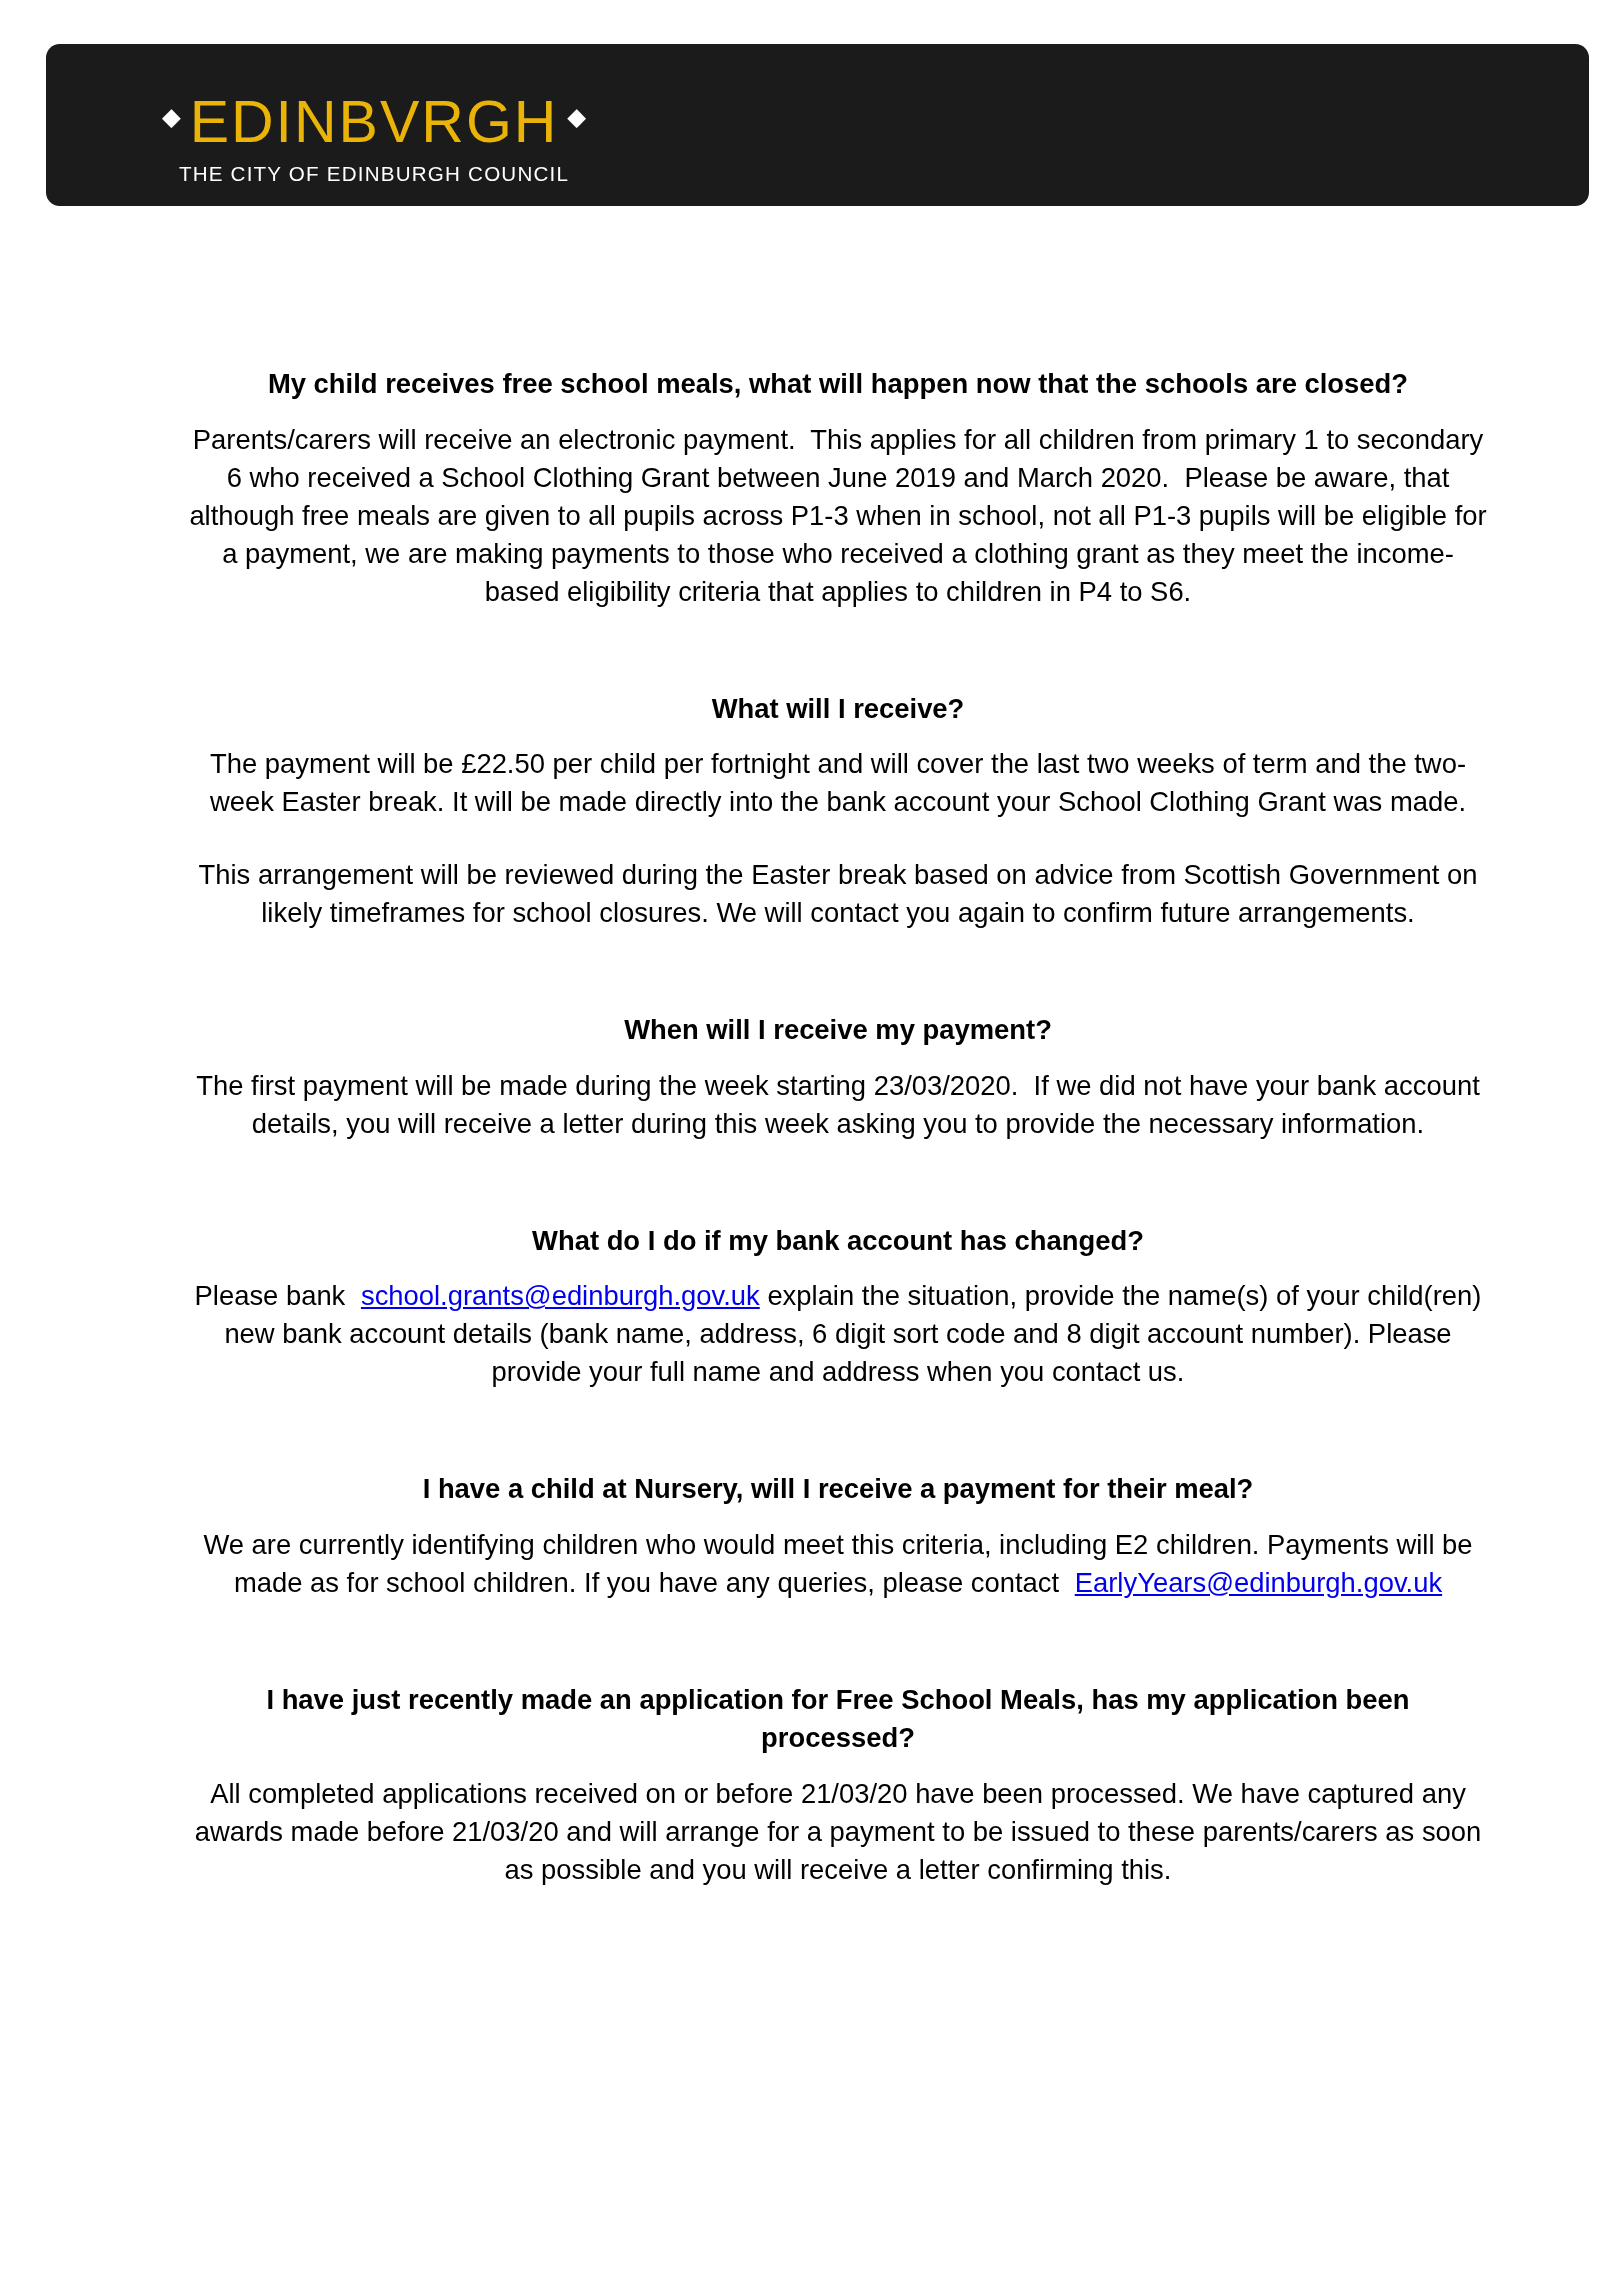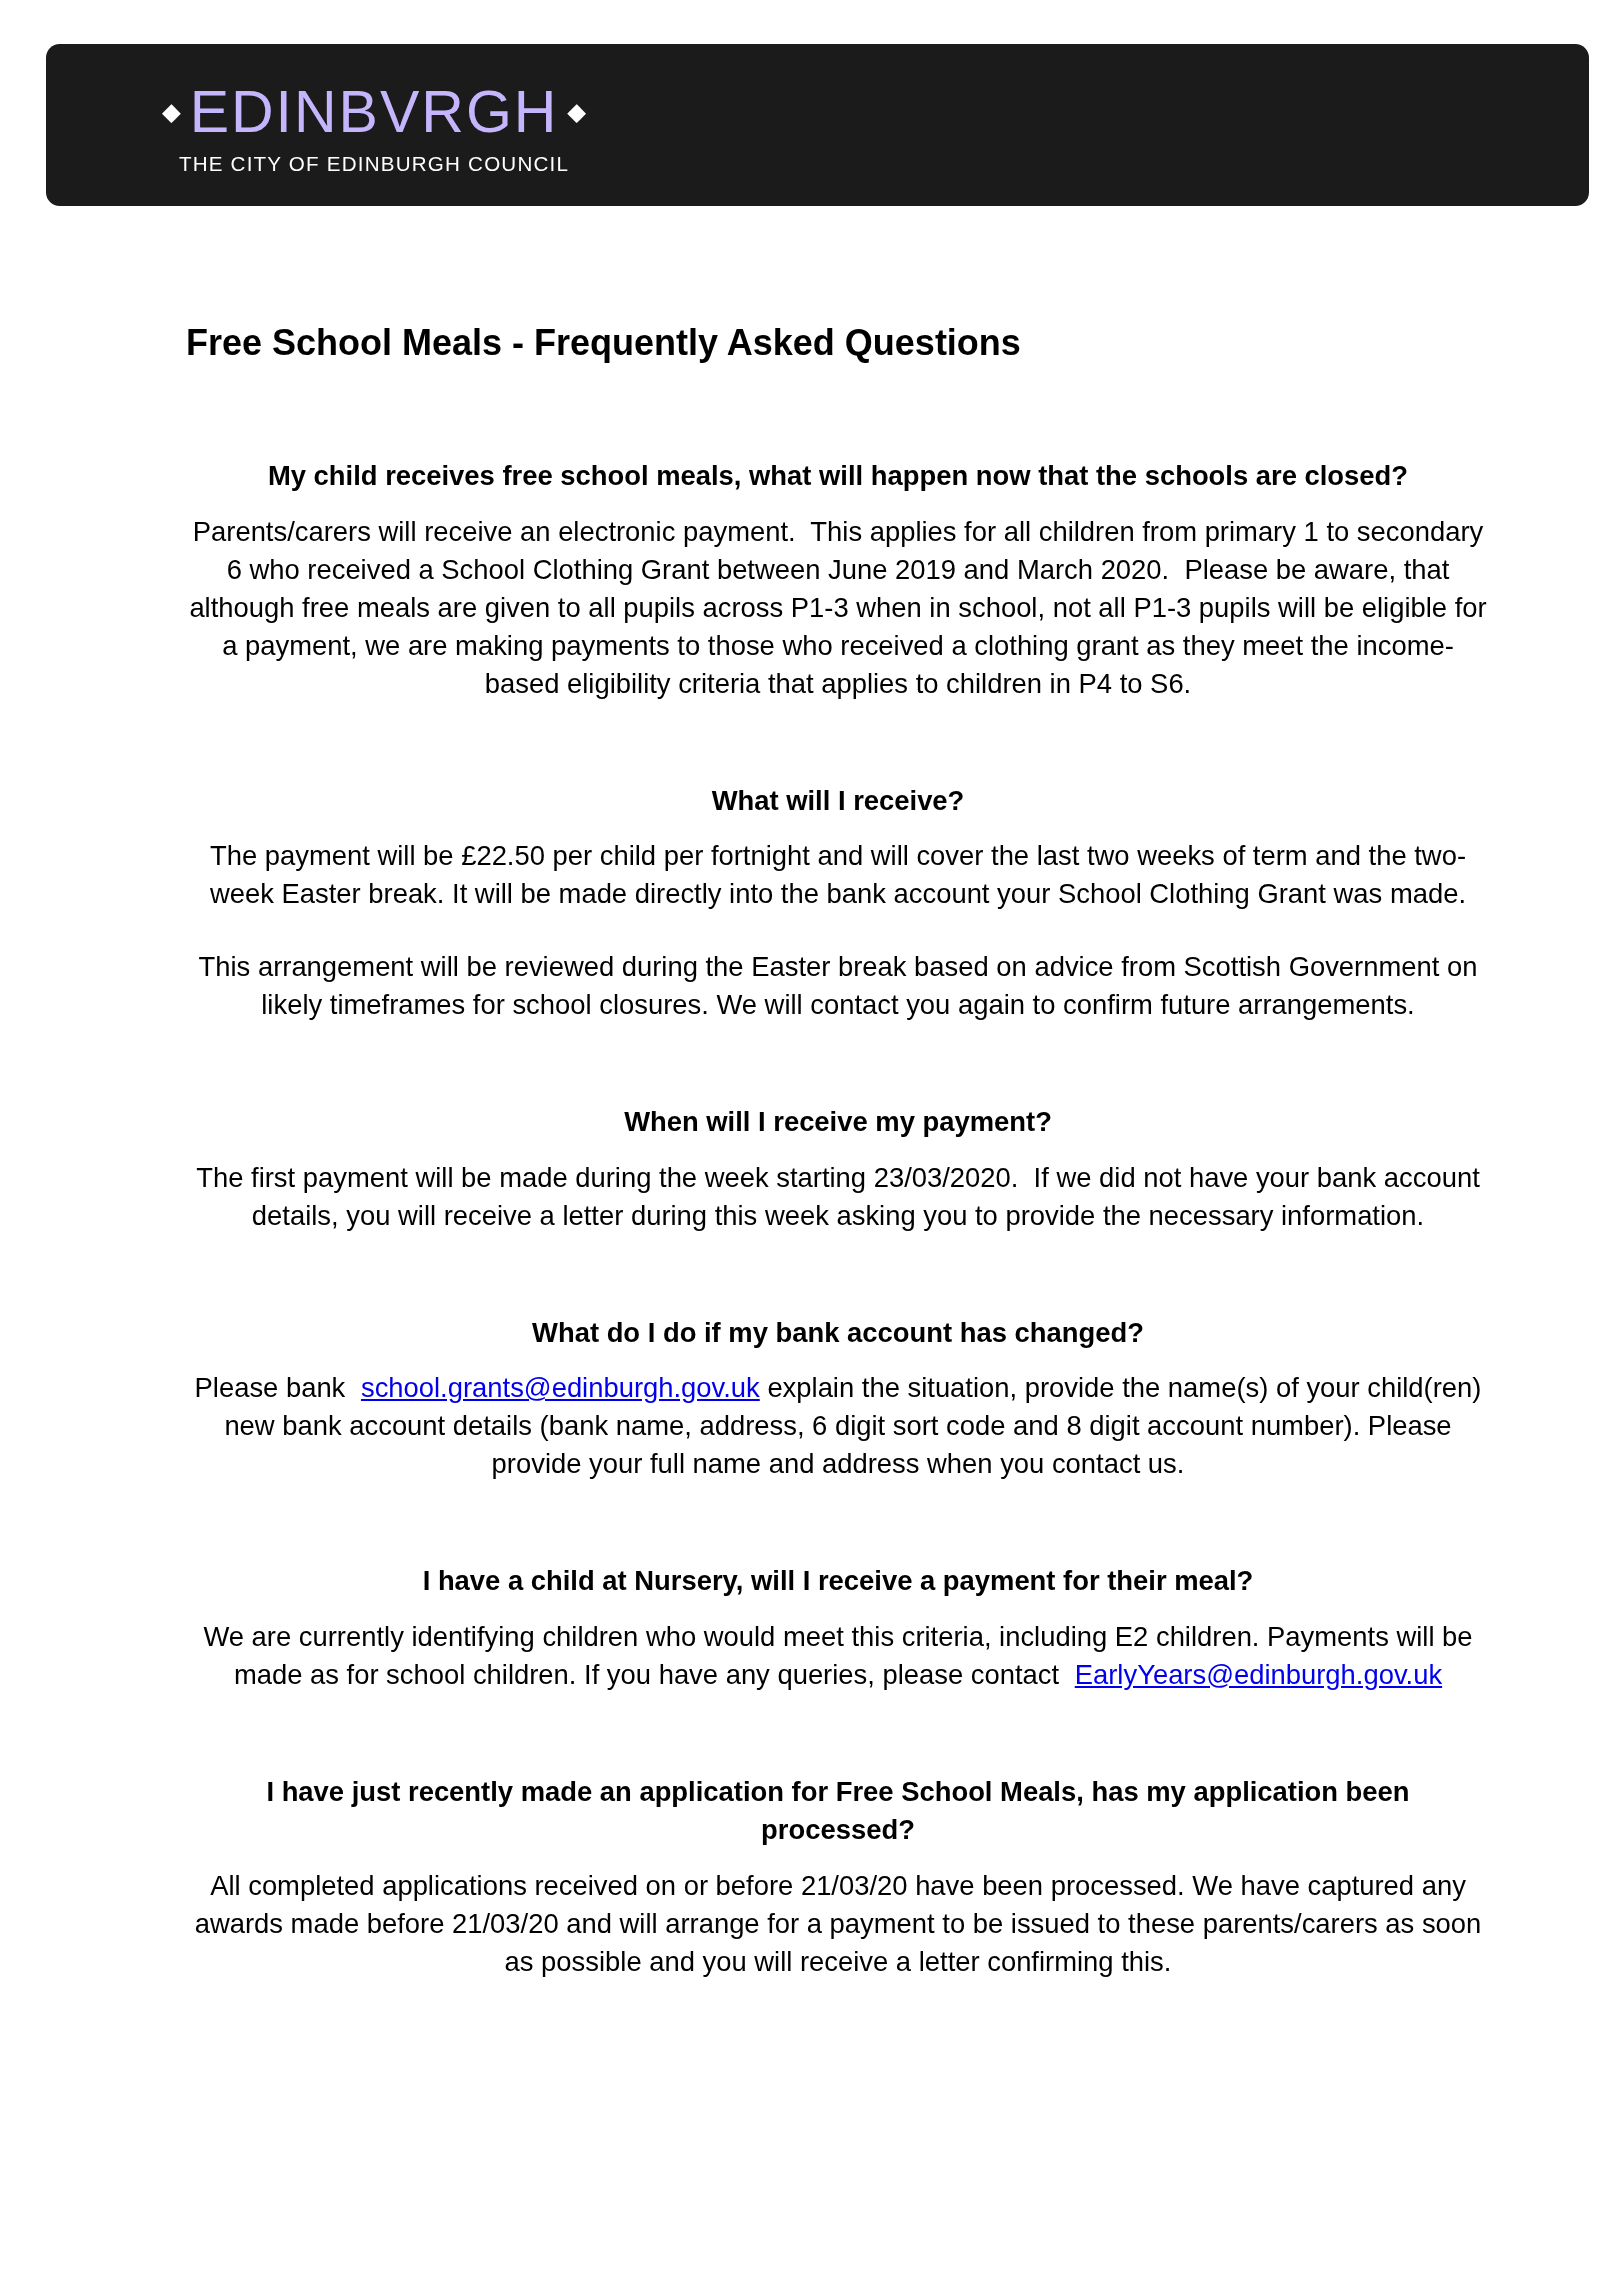--- a/index.html
+++ b/index.html
@@ -34,22 +34,23 @@
   .logo-main {
     display: flex;
     align-items: center;
     gap: 8.8px;
     color: #ffffff;
   }
   .logo-word {
     font-size: 59px;
     line-height: 1;
     letter-spacing: 2px;
-    color: #c4b5fd;
+    color: #eab308;
     white-space: nowrap;
+    margin-top: 10px;
   }
   .diamond {
     font-size: 24.5px;
     line-height: 1;
     color: #ffffff;
   }
   .logo-sub {
     margin-top: 9.8px;
     font-size: 20.6px;
     font-weight: normal;
@@ -103,21 +104,20 @@
     <div class="logo-main">
       <span class="diamond">◆</span>
       <span class="logo-word">EDINBVRGH</span>
       <span class="diamond">◆</span>
     </div>
     <div class="logo-sub">THE CITY OF EDINBURGH COUNCIL</div>
   </div>
 </header>
 
 <main class="content">
-  <h1>Free School Meals - Frequently Asked Questions</h1>
 
   <section>
     <h2>My child receives free school meals, what will happen now that the schools are closed?</h2>
     <p>Parents/carers will receive an electronic payment.  This applies for all children from primary 1 to secondary 6 who received a School Clothing Grant between June 2019 and March 2020.  Please be aware, that although free meals are given to all pupils across P1-3 when in school, not all P1-3 pupils will be eligible for a payment, we are making payments to those who received a clothing grant as they meet the income-based eligibility criteria that applies to children in P4 to S6.</p>
   </section>
 
   <section>
     <h2>What will I receive?</h2>
     <p>The payment will be £22.50 per child per fortnight and will cover the last two weeks of term and the two-week Easter break. It will be made directly into the bank account your School Clothing Grant was made.</p>
     <p>This arrangement will be reviewed during the Easter break based on advice from Scottish Government on likely timeframes for school closures. We will contact you again to confirm future arrangements.</p>

